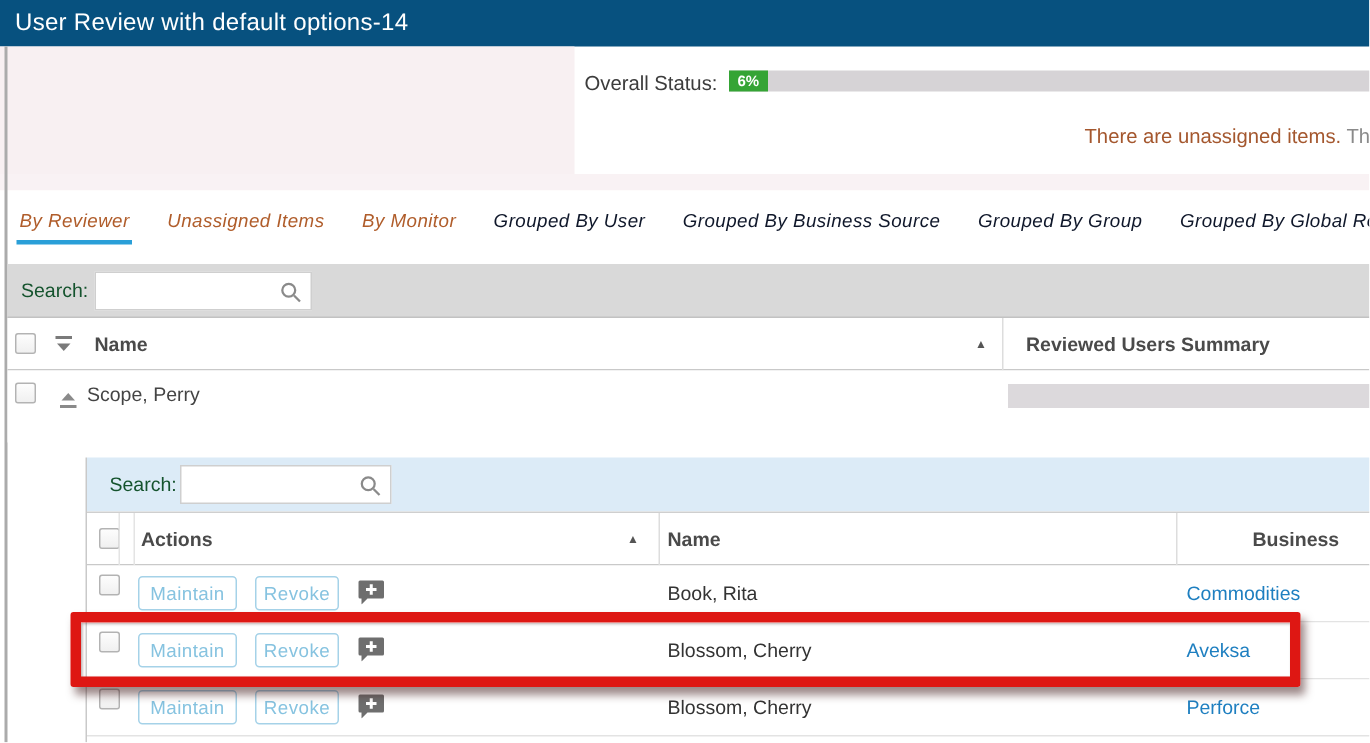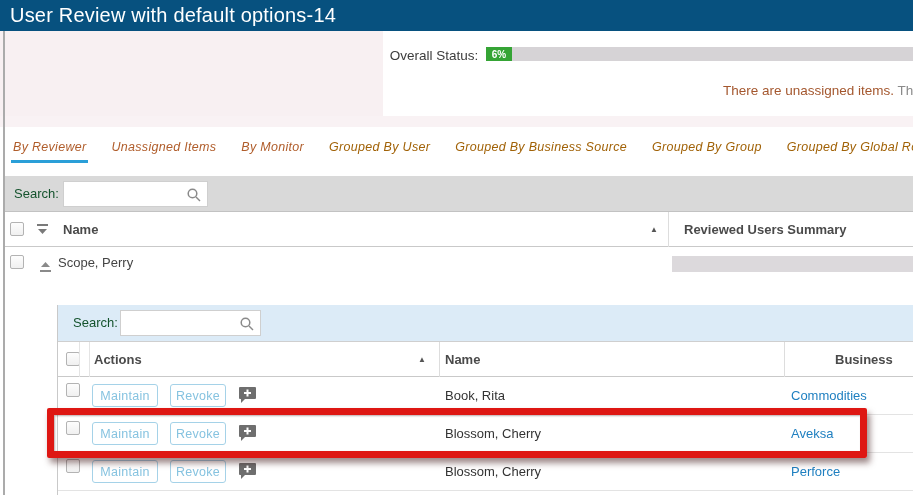--- a/index.html
+++ b/index.html
@@ -6,21 +6,21 @@
   html,body { background:#fff; }
   #root {
     position:relative; width:913px; height:495px; overflow:hidden;
     font-family:"Liberation Sans", sans-serif; font-size:13px; color:#333;
     background:#fff;
   }
   
   .titlebar {
     position:absolute; left:0; top:0; width:913px; height:31px;
     background:#07517f; color:#fff; display:flex; align-items:center;
-    padding-left:10px; font-size:20px; letter-spacing:.2px;
+    padding-left:10px; font-size:16px; letter-spacing:.2px;
   }
   
   .pink-panel { position:absolute; left:0; top:31px; width:383px; height:85px; background:#f8f0f2; }
   .pink-strip { position:absolute; left:0; top:116px; width:913px; height:11px; background:#f9f2f4; }
   .status-label { position:absolute; left:389px; top:48px; width:90px; text-align:center; font-size:13.5px; color:#3c3c3c; }
   .progress-track { position:absolute; left:486px; top:47px; width:430px; height:14px; background:#d6d3d6; }
   .progress-fill { height:14px; background:#35a435; color:#fff; font-size:10px; font-weight:bold;
     display:flex; align-items:center; justify-content:center; }
   .warn-line { position:absolute; left:723px; top:83px; white-space:nowrap; font-size:13.5px; }
   .warn-em { color:#a4572e; }
@@ -28,21 +28,21 @@
   
   .tabbar {
     position:absolute; left:0; top:127px; width:913px; height:40px; background:#fff;
     display:flex; align-items:stretch; padding-left:13px; gap:25px;
     font-size:12.5px; letter-spacing:.3px; white-space:nowrap;font-style:italic;
   }
   .tab { position:relative; display:flex; align-items:center; cursor:pointer; }
   .tab.state-active { color:#b05d2b; }
   .tab.state-active::after { content:""; position:absolute; left:-2px; right:-2px; bottom:4px; height:3px; background:#2a9fd8; }
   .tab.state-alert { color:#b05d2b; }
-  .tab.state-normal { color:#a16207; }
+  .tab.state-normal { color:#0f172a; }
   
   .win-border-left { position:absolute; left:3px; top:31px; width:2px; height:464px; background:#ababab; }
   
   .search-band { position:absolute; left:5px; top:176px; width:908px; height:36px; background:#d9d9d9; border-bottom:1px solid #c2c2c2; }
   .search-label { position:absolute; font-size:13px; color:#14532d; }
   .search-box { position:absolute; background:#fff; border:1px solid #cfcfcf; height:26px; }
   .search-input { border:none; outline:none; width:100%; height:100%; padding:0 24px 0 6px; font:12.5px "Liberation Sans",sans-serif; background:transparent; }
   .mag { position:absolute; right:5px; top:5px; }
   
   .outer-header { position:absolute; left:5px; top:212px; width:908px; height:35px; background:#fff; border-bottom:1px solid #c9c9c9; }

